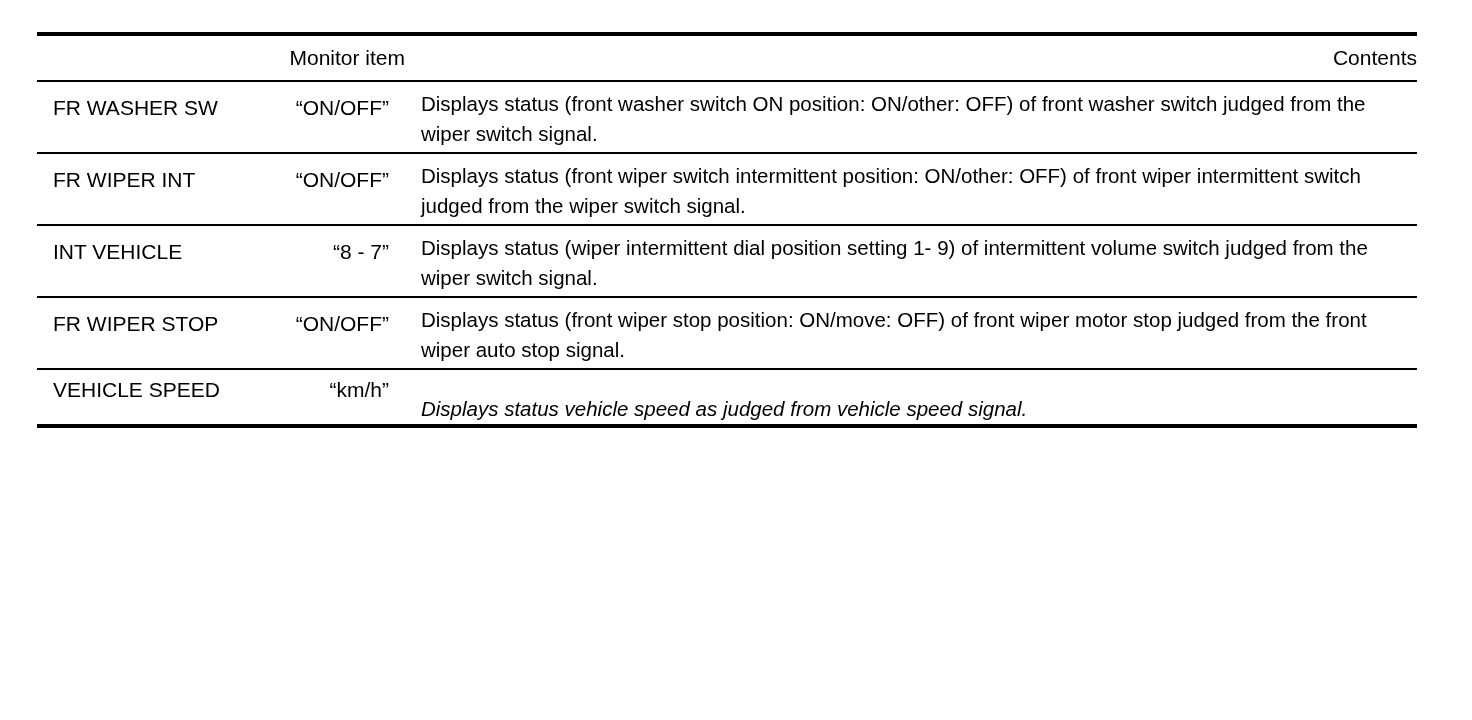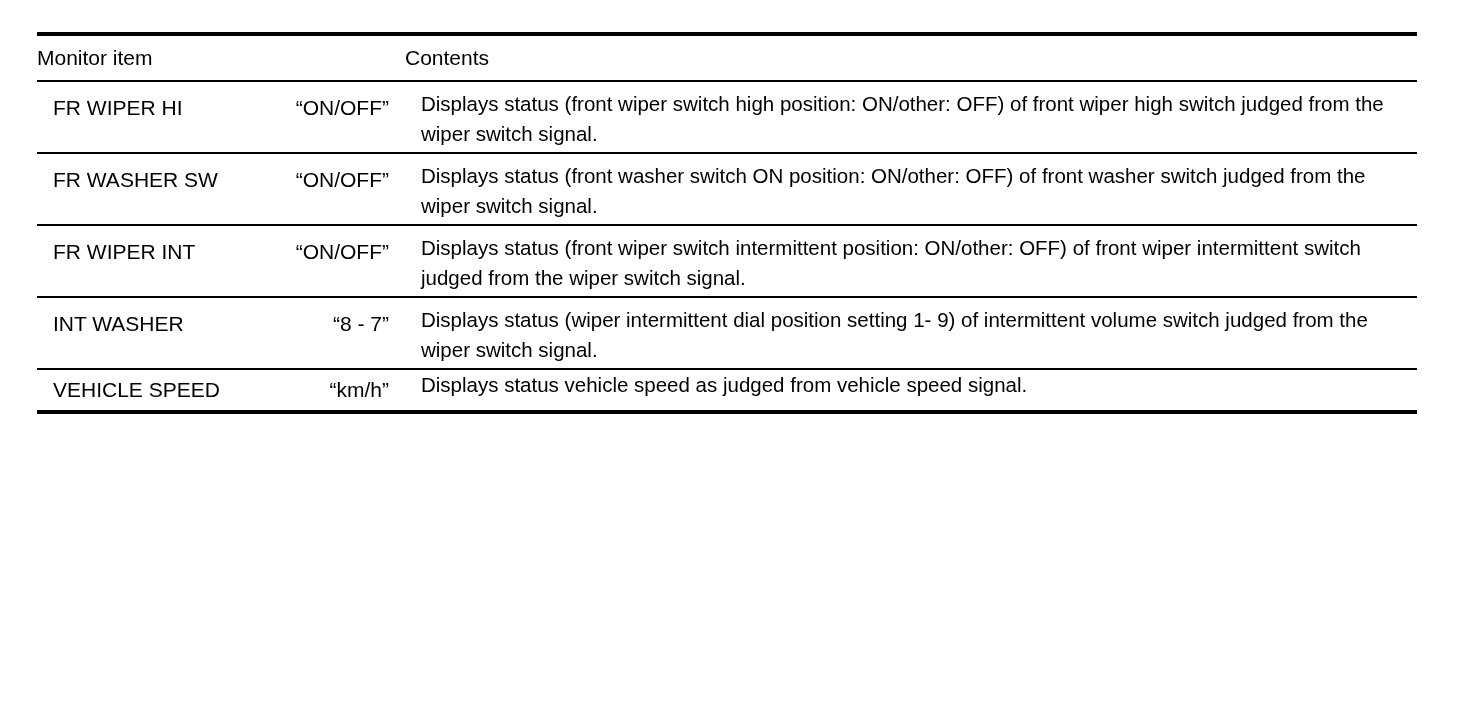--- a/index.html
+++ b/index.html
@@ -57,21 +57,21 @@
   }
   .col-contents {
     width: 1012px;
     box-sizing: border-box;
   }
 
   
   .hdr-cell {
     height: 44px;
     line-height: 44px;
-    text-align: left;
+    text-align: right;
     font-size: 21px;
     white-space: nowrap;
   }
   .hdr-cell.col-item { padding-right: 0; }
 
   
   .item-inner {
     display: flex;
     align-items: baseline;
     justify-content: space-between;
@@ -89,48 +89,37 @@
     line-height: 30px;
   }
 
   
   td.two-line  { height: 72px; }
   td.one-line  { height: 43px; }
 
   .two-line .item-inner  { padding-top: 14px; }
   .two-line .contents-inner { padding-top: 7px; }
   .one-line .item-inner  { padding-top: 8px; text-align: center; }
-  .one-line .contents-inner { padding-top: 0; }
+  .one-line .contents-inner { padding-top: 24px; font-style: italic; }
 </style>
 </head>
 <body>
 
 <div id="page">
   <div class="table-wrap">
     <table class="spec">
       <tbody>
 
         <tr class="rule-top">
           <td class="col-item hdr-cell">Monitor item</td>
           <td class="col-contents hdr-cell">Contents</td>
         </tr>
 
 
 
-        <tr class="rule-thin">
-          <td class="col-item two-line">
-            <div class="item-inner">
-              <span class="item-name">FR WIPER HI</span>
-              <span class="item-value">“ON/OFF”</span>
-            </div>
-          </td>
-          <td class="col-contents two-line">
-            <div class="contents-inner">Displays status (front wiper switch high position: ON/other: OFF) of front wiper high switch judged from the wiper switch signal.</div>
-          </td>
-        </tr>
 
 
         <tr class="rule-thin">
           <td class="col-item two-line">
             <div class="item-inner">
               <span class="item-name">FR WASHER SW</span>
               <span class="item-value">“ON/OFF”</span>
             </div>
           </td>
           <td class="col-contents two-line">
@@ -146,29 +135,40 @@
             </div>
           </td>
           <td class="col-contents two-line">
             <div class="contents-inner">Displays status (front wiper switch intermittent position: ON/other: OFF) of front wiper intermittent switch judged from the wiper switch signal.</div>
           </td>
         </tr>
 
         <tr class="rule-thin">
           <td class="col-item two-line">
             <div class="item-inner">
-              <span class="item-name">INT WASHER</span>
+              <span class="item-name">INT VEHICLE</span>
               <span class="item-value">“8 - 7”</span>
             </div>
           </td>
           <td class="col-contents two-line">
             <div class="contents-inner">Displays status (wiper intermittent dial position setting 1- 9) of intermittent volume switch judged from the wiper switch signal.</div>
           </td>
         </tr>
 
+        <tr class="rule-thin">
+          <td class="col-item two-line">
+            <div class="item-inner">
+              <span class="item-name">FR WIPER STOP</span>
+              <span class="item-value">“ON/OFF”</span>
+            </div>
+          </td>
+          <td class="col-contents two-line">
+            <div class="contents-inner">Displays status (front wiper stop position: ON/move: OFF) of front wiper motor stop judged from the front wiper auto stop signal.</div>
+          </td>
+        </tr>
 
         <tr class="rule-thin rule-bottom-thick">
           <td class="col-item one-line">
             <div class="item-inner">
               <span class="item-name">VEHICLE SPEED</span>
               <span class="item-value">“km/h”</span>
             </div>
           </td>
           <td class="col-contents one-line">
             <div class="contents-inner">Displays status vehicle speed as judged from vehicle speed signal.</div>

